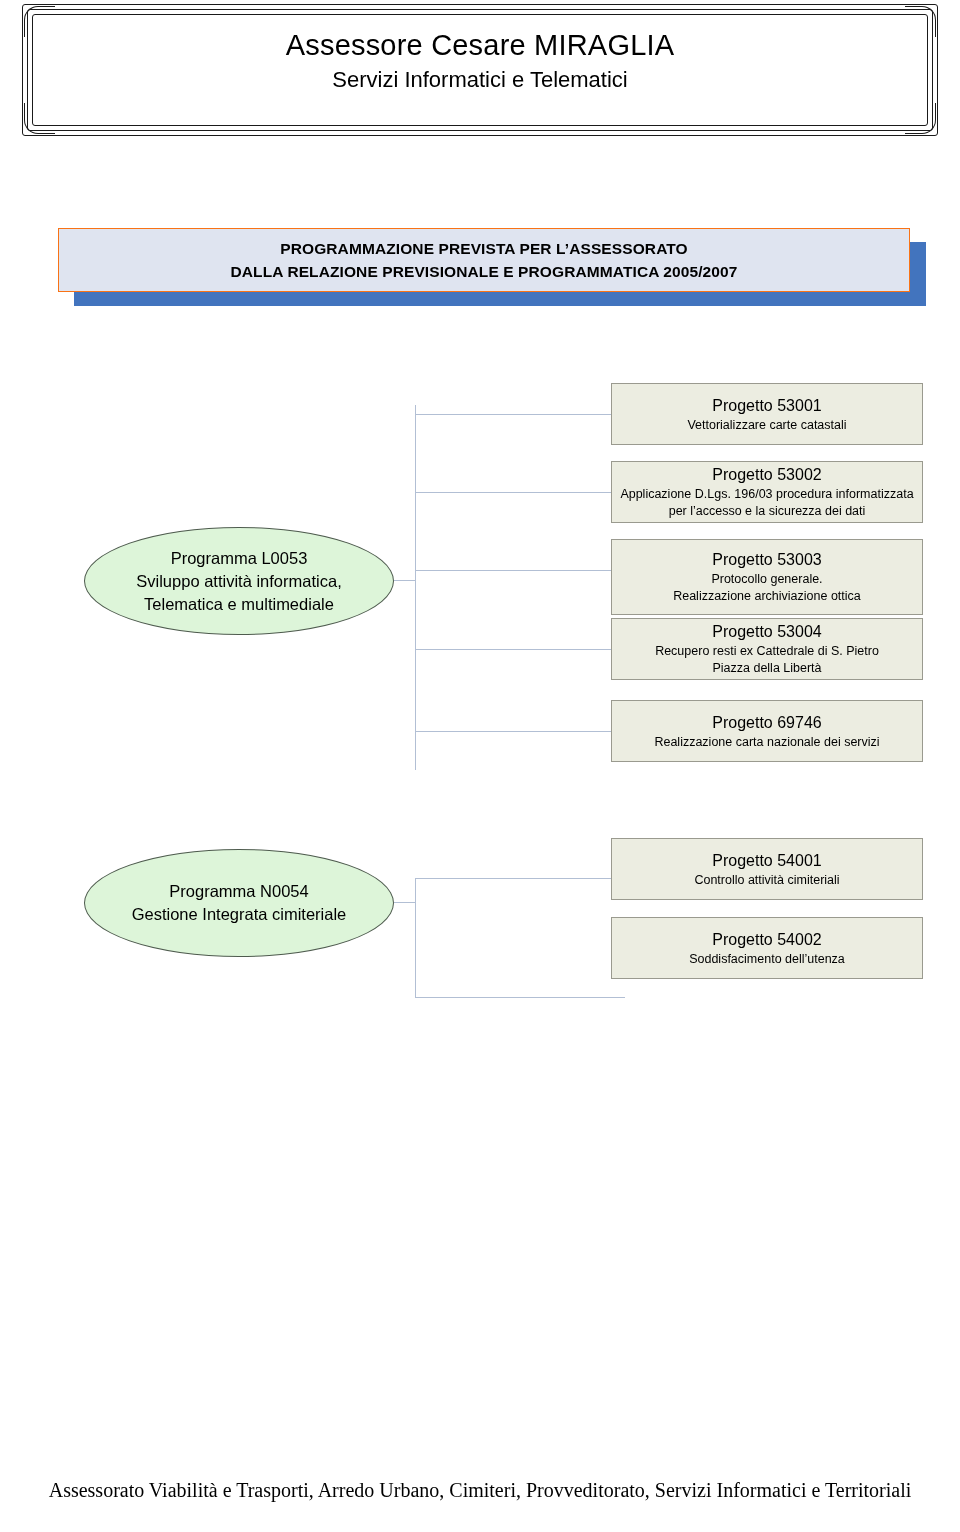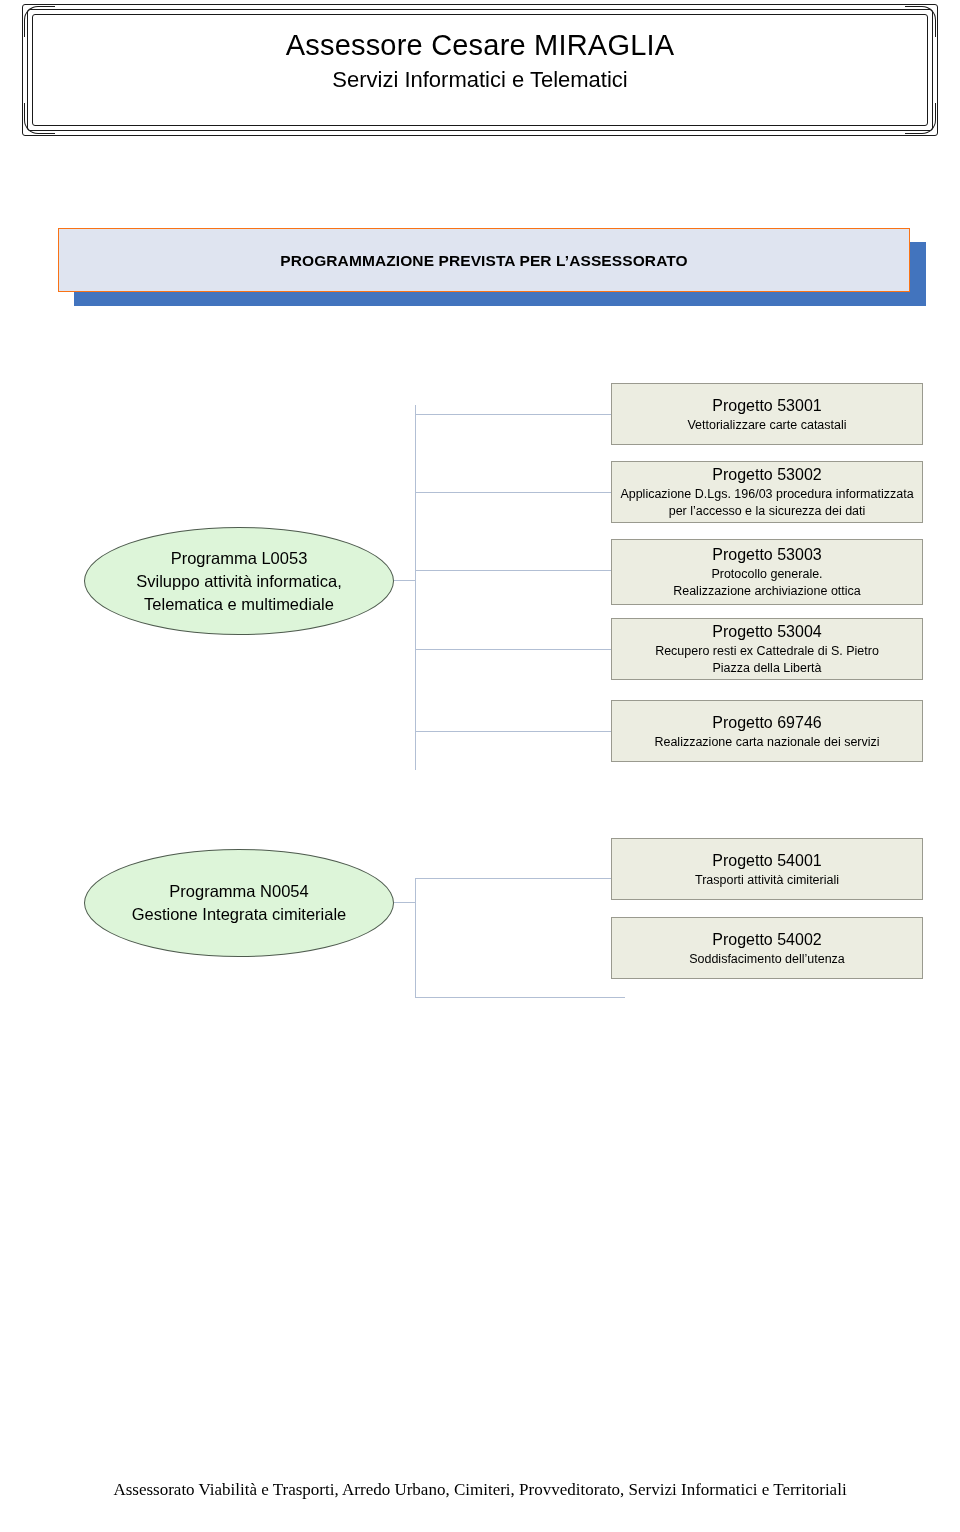--- a/index.html
+++ b/index.html
@@ -162,21 +162,21 @@
   }
 
   
   .footer {
     position: absolute;
     left: 0px;
     top: 1478px;
     width: 960px;
     text-align: center;
     font-family: "Liberation Serif", serif;
-    font-size: 17px;
+    font-size: 20px;
     line-height: 24px;
     white-space: nowrap;
   }
 </style>
 </head>
 <body>
 
 <div class="frame-outer">
   <div class="frame-line fl1"></div>
   <div class="frame-line fl2"></div>
@@ -189,20 +189,21 @@
   <div class="header-text">
     <div class="hdr-title">Assessore Cesare MIRAGLIA</div>
     <div class="hdr-sub">Servizi Informatici e Telematici</div>
   </div>
 </div>
 
 <div class="banner-wrap">
   <div class="banner-shadow"></div>
   <div class="banner-box">
     <div class="banner-line">PROGRAMMAZIONE PREVISTA PER L’ASSESSORATO</div>
+    <div class="banner-line">DALLA RELAZIONE PREVISIONALE E PROGRAMMATICA 2005/2007</div>
   </div>
 </div>
 
 <div class="group" id="group-0">
   <div class="ellipse">
     <div class="ellipse-text">
       <div>Programma L0053</div>
       <div>Sviluppo attività informatica,</div>
       <div>Telematica e multimediale</div>
     </div>
@@ -217,21 +218,21 @@
 
   <div class="pbox" style="top:8px;height:62px">
     <div class="pbox-title">Progetto 53001</div>
     <div class="pbox-desc">Vettorializzare carte catastali</div>
   </div>
   <div class="pbox" style="top:86px;height:62px">
     <div class="pbox-title">Progetto 53002</div>
     <div class="pbox-desc">Applicazione D.Lgs. 196/03 procedura informatizzata</div>
     <div class="pbox-desc">per l’accesso e la sicurezza dei dati</div>
   </div>
-  <div class="pbox" style="top:164px;height:66px">
+  <div class="pbox" style="top:164px;height:76px">
     <div class="pbox-title">Progetto 53003</div>
     <div class="pbox-desc">Protocollo generale.</div>
     <div class="pbox-desc">Realizzazione archiviazione ottica</div>
   </div>
   <div class="pbox" style="top:243px;height:62px">
     <div class="pbox-title">Progetto 53004</div>
     <div class="pbox-desc">Recupero resti ex Cattedrale di S. Pietro</div>
     <div class="pbox-desc">Piazza della Libertà</div>
   </div>
   <div class="pbox" style="top:325px;height:62px">
@@ -247,21 +248,21 @@
       <div>Gestione Integrata cimiteriale</div>
     </div>
   </div>
   <div class="connector conn-v spine"></div>
   <div class="connector conn-h stub"></div>
   <div class="connector conn-h branch" style="top:45px"></div>
   <div class="connector conn-h branch" style="top:164px"></div>
 
   <div class="pbox" style="top:5px;height:62px">
     <div class="pbox-title">Progetto 54001</div>
-    <div class="pbox-desc">Trasporti attività cimiteriali</div>
+    <div class="pbox-desc">Controllo attività cimiteriali</div>
   </div>
   <div class="pbox" style="top:84px;height:62px">
     <div class="pbox-title">Progetto 54002</div>
     <div class="pbox-desc">Soddisfacimento dell’utenza</div>
   </div>
 </div>
 
 <div class="footer">Assessorato Viabilità e Trasporti, Arredo Urbano, Cimiteri, Provveditorato, Servizi Informatici e Territoriali</div>
 
 </body></html>

